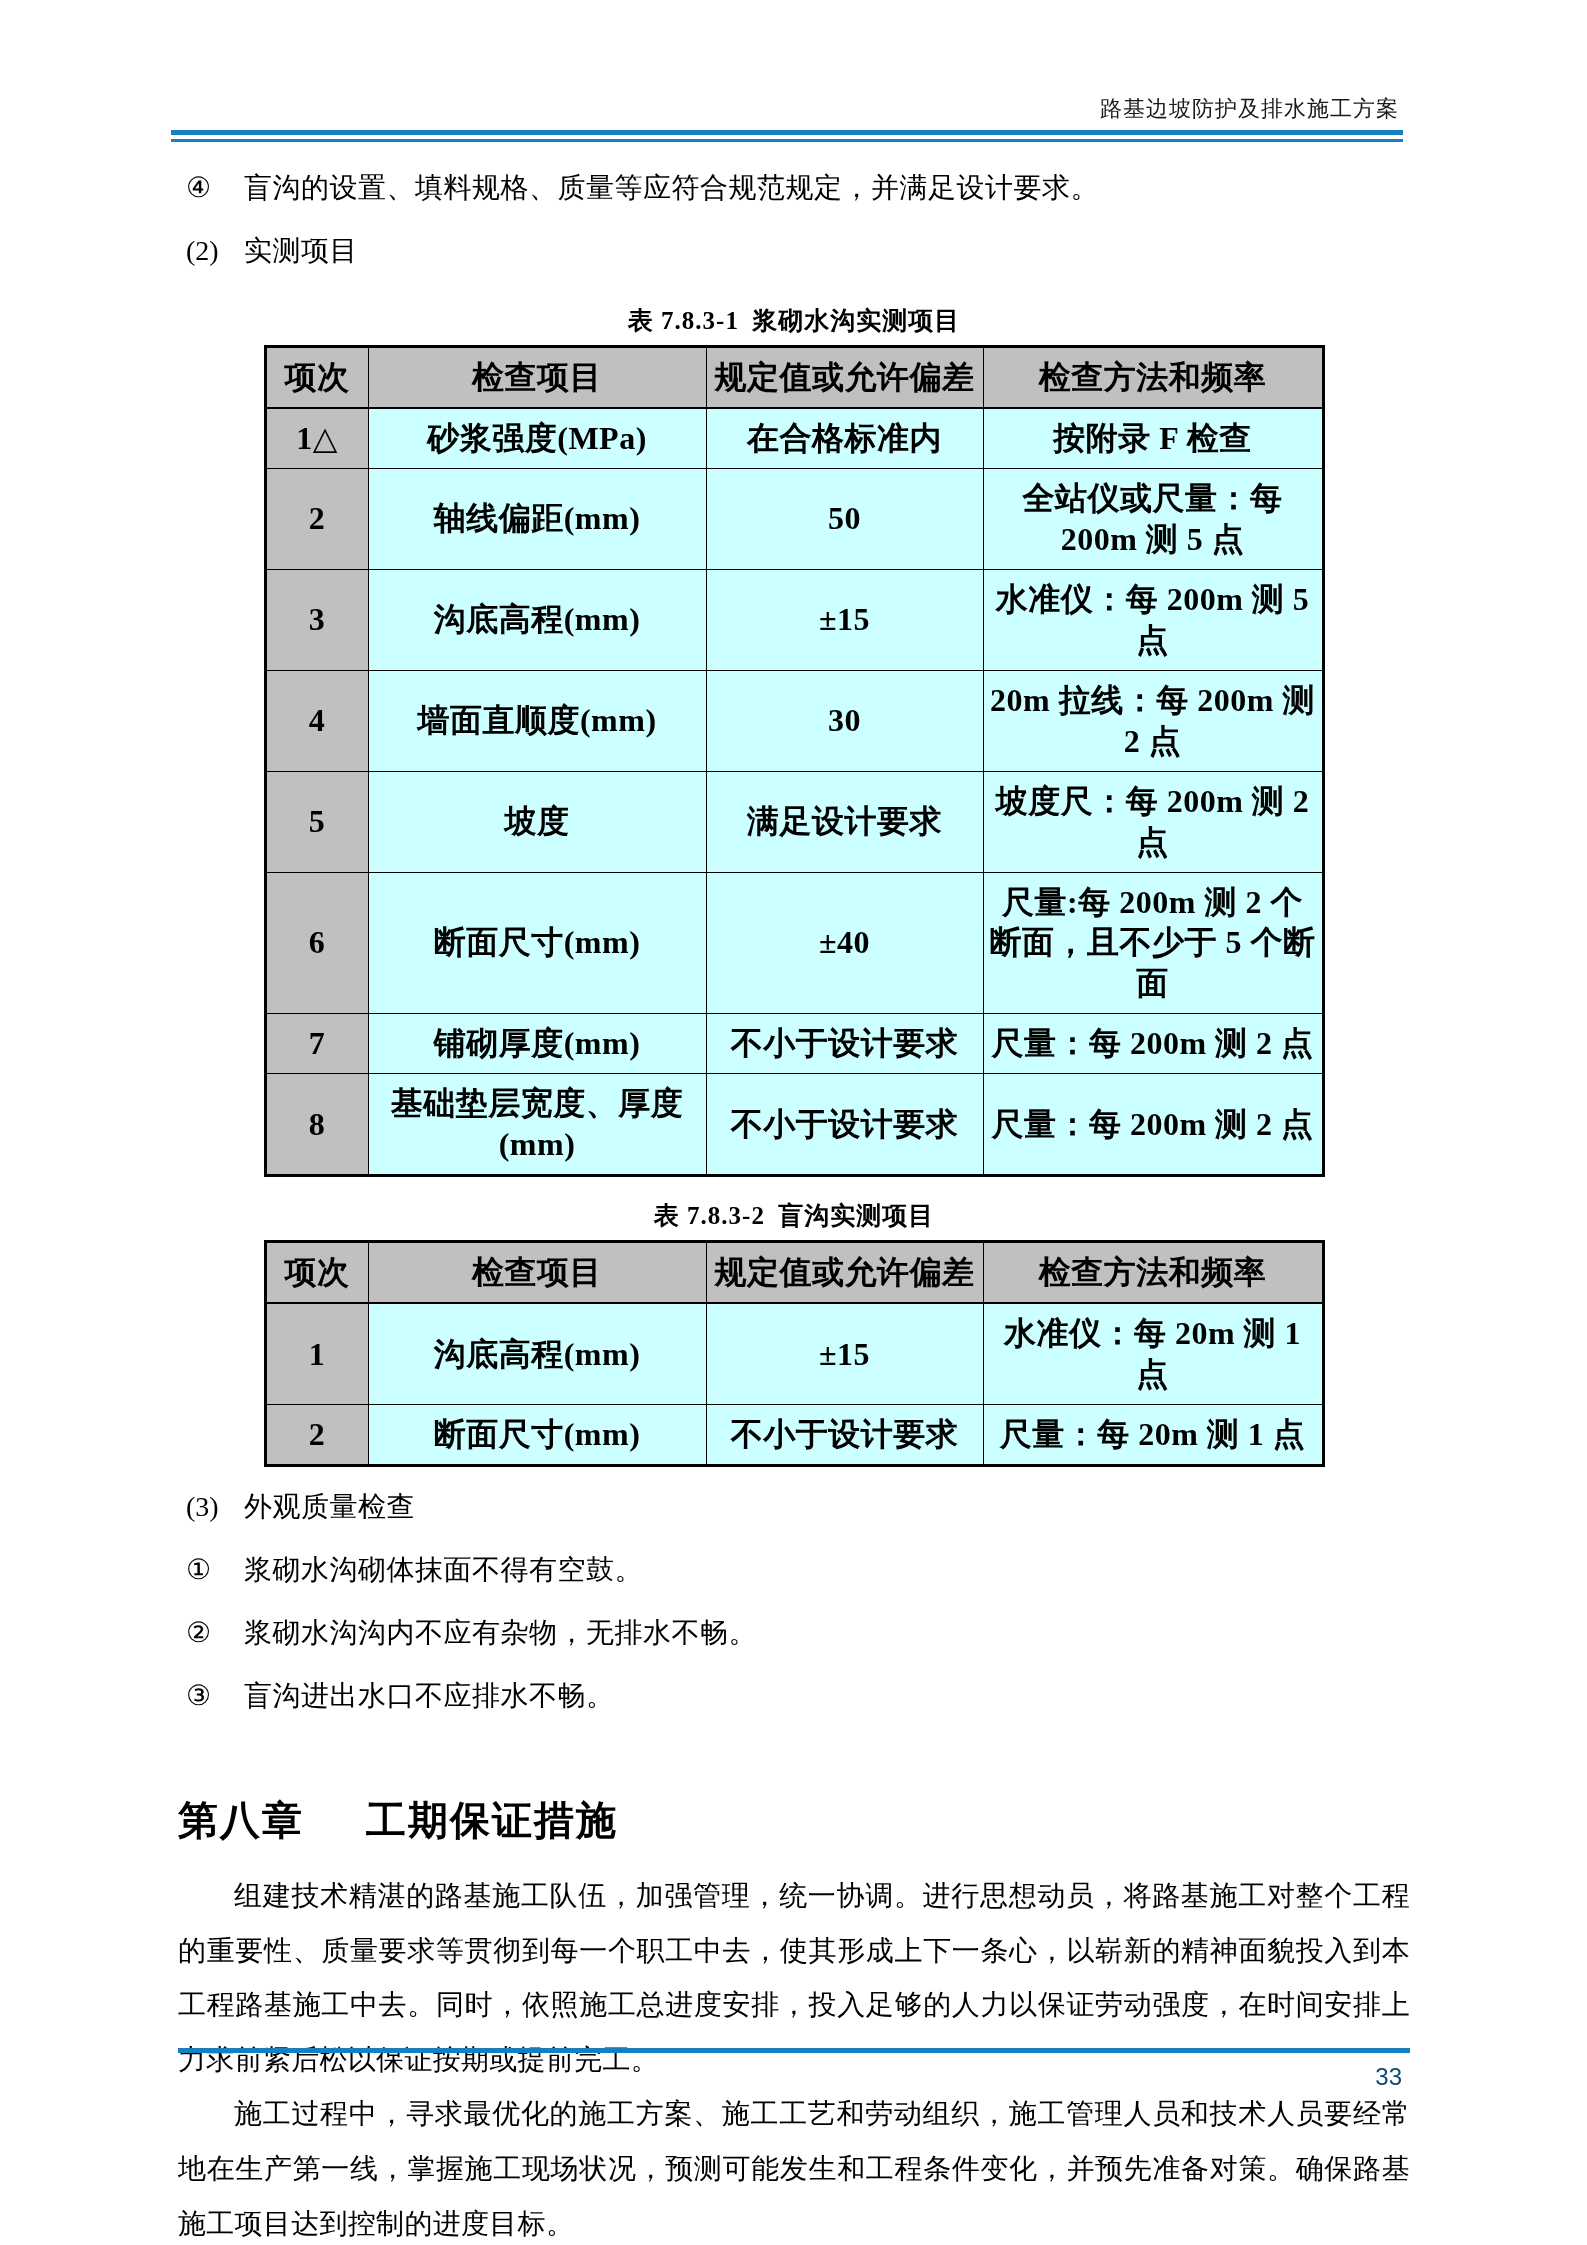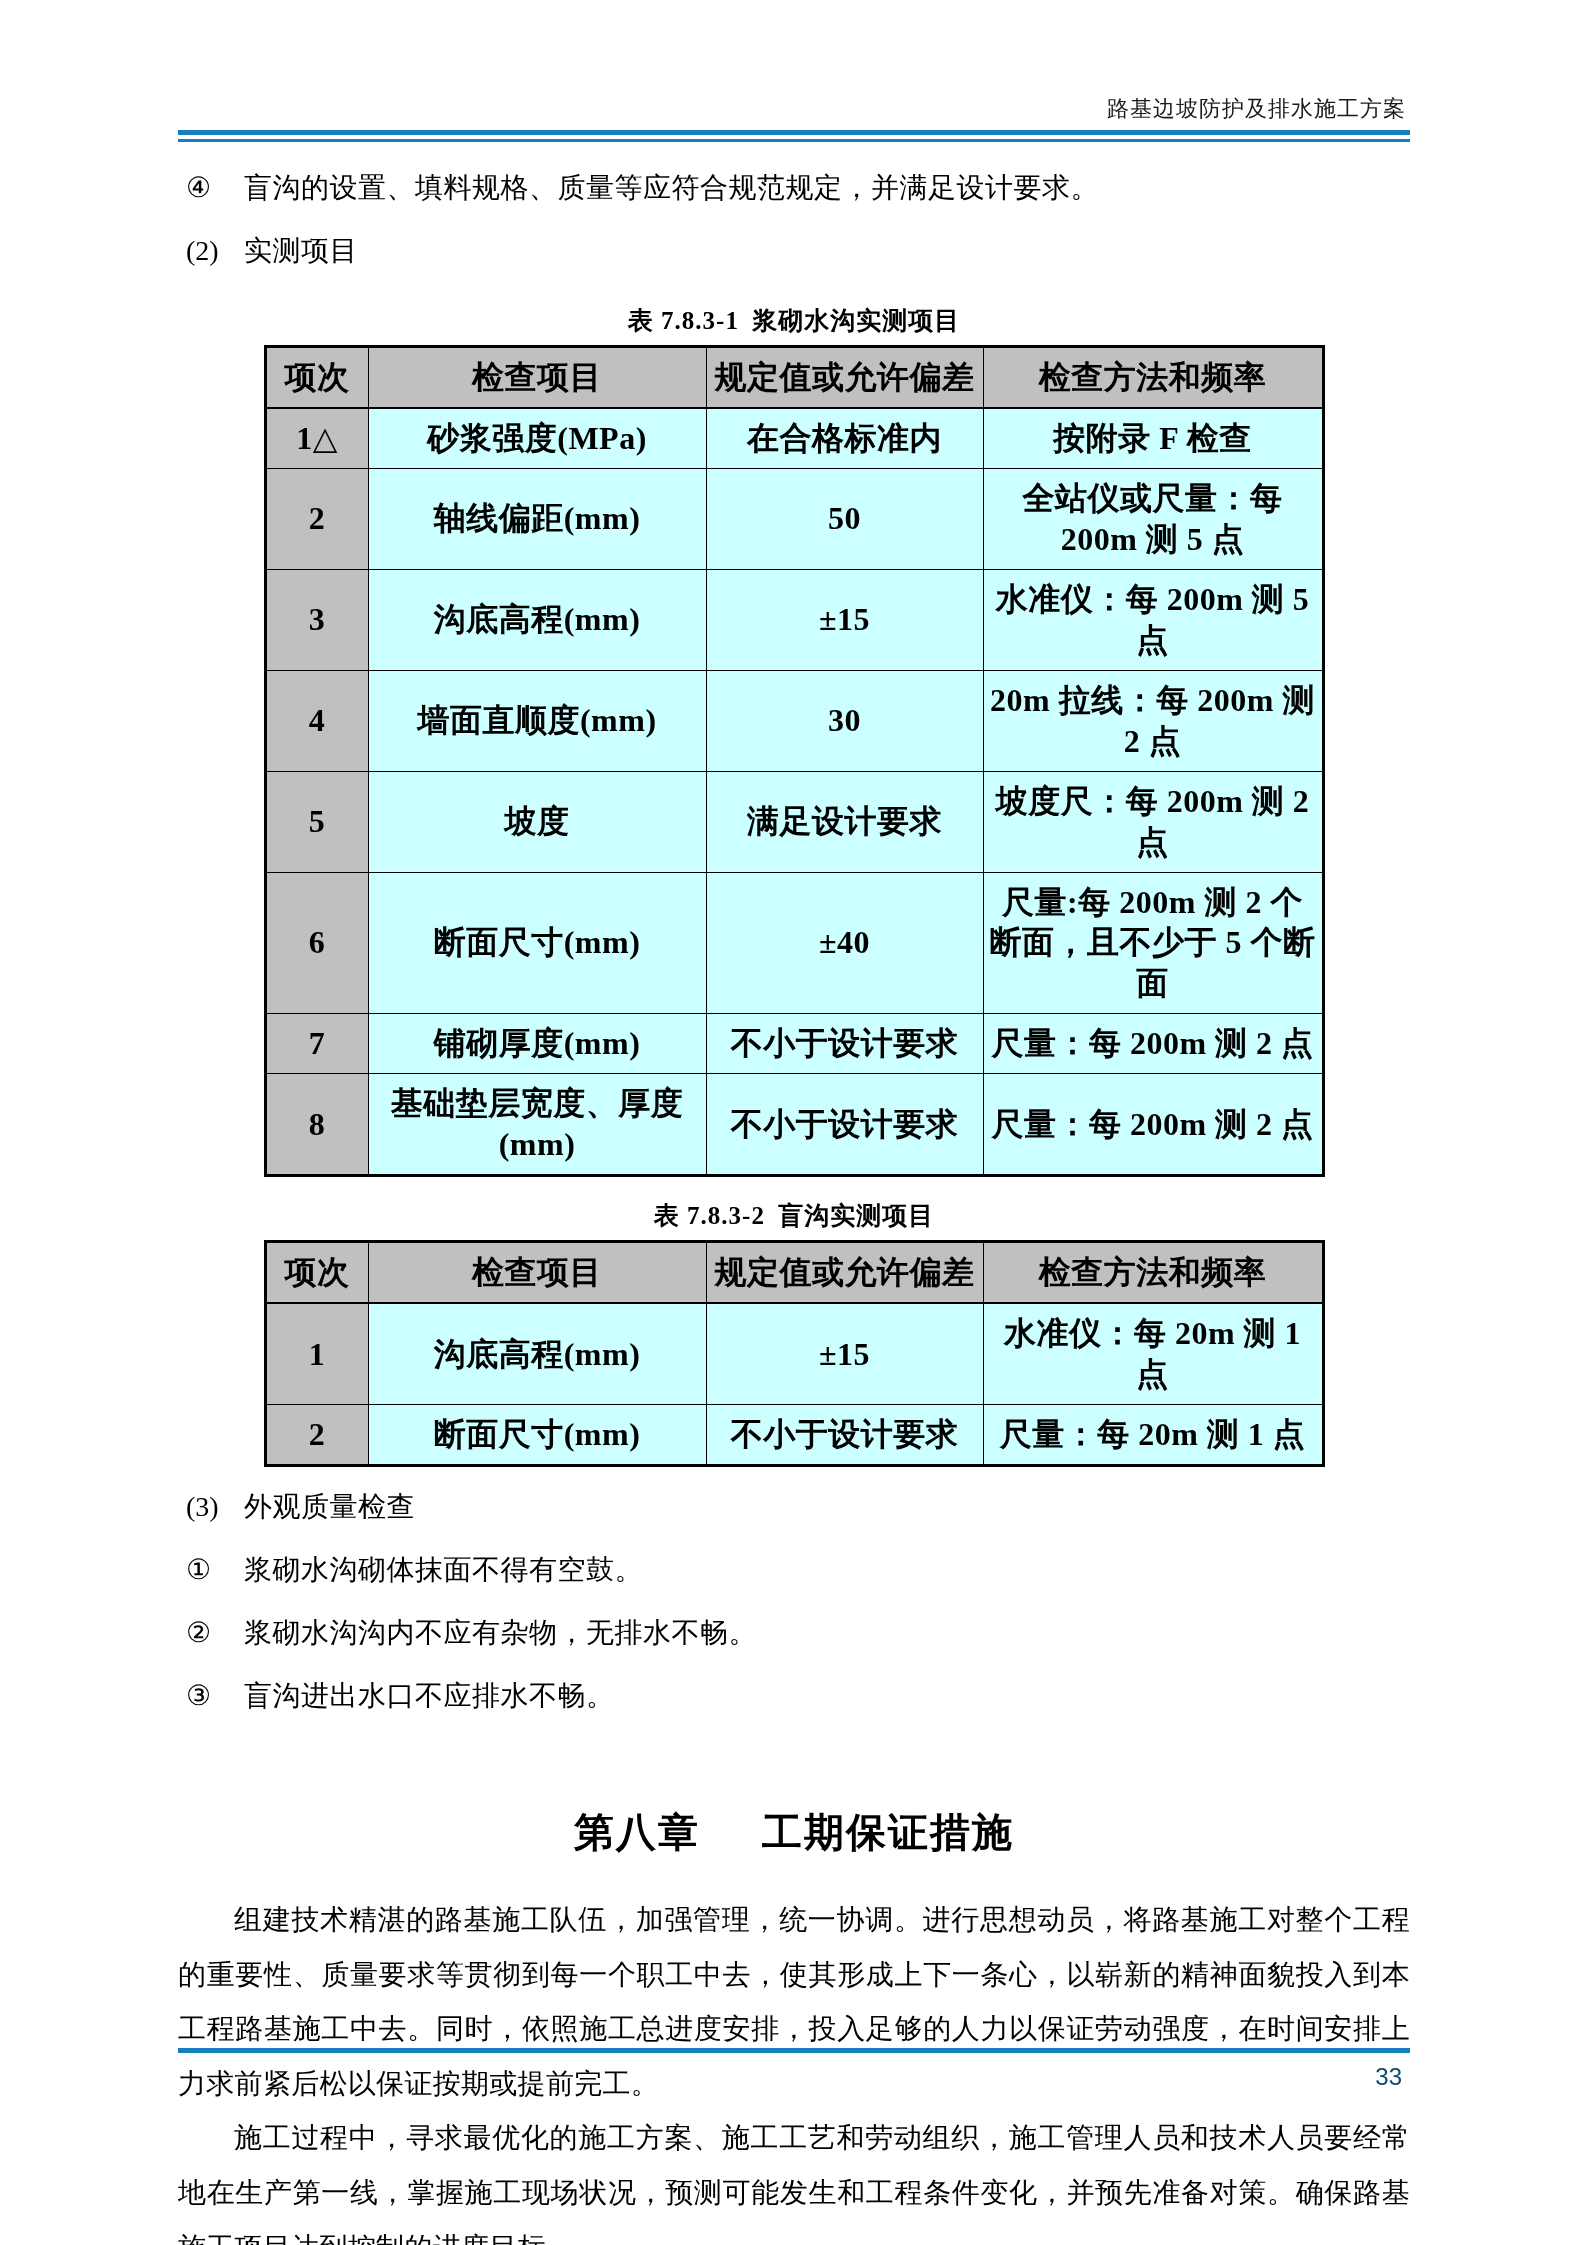--- a/index.html
+++ b/index.html
@@ -17,21 +17,21 @@
     height: 2245px;
     margin: 0 auto;
     background: #ffffff;
     box-sizing: border-box;
     overflow: hidden;
   }
 
   
   .page-header {
     position: absolute;
-    left: 178px;
+    left: 171px;
     top: 96px;
     width: 1232px;
   }
   .page-header .header-text {
     text-align: right;
     font-family: "Liberation Serif", "DejaVu Serif", serif;
     font-size: 22px;
     line-height: 1.2;
     letter-spacing: 1px;
     color: #1a1a1a;
@@ -144,25 +144,25 @@
   }
   table.measure tbody td {
     background: #ccffff;
   }
   table.measure tbody td.idx {
     background: #c0c0c0;
   }
 
   
   .chapter-title {
-    text-align: center;
+    text-align: left;
     font-size: 40px;
     font-weight: bold;
     letter-spacing: 2px;
-    margin: 12px;
+    margin: 0;
     line-height: 1.3;
   }
   .chapter-title .ch-sep { display: inline-block; width: 38px; }
 
   .body-para {
     font-size: 28px;
     line-height: 1.95;
     text-align: justify;
     text-justify: inter-ideograph;
     text-indent: 2em;

